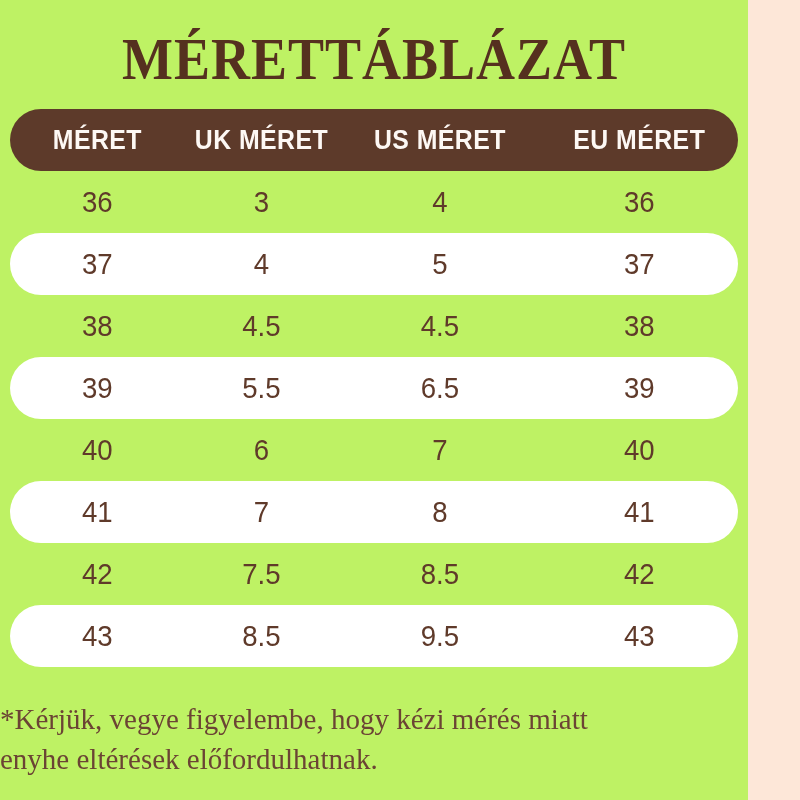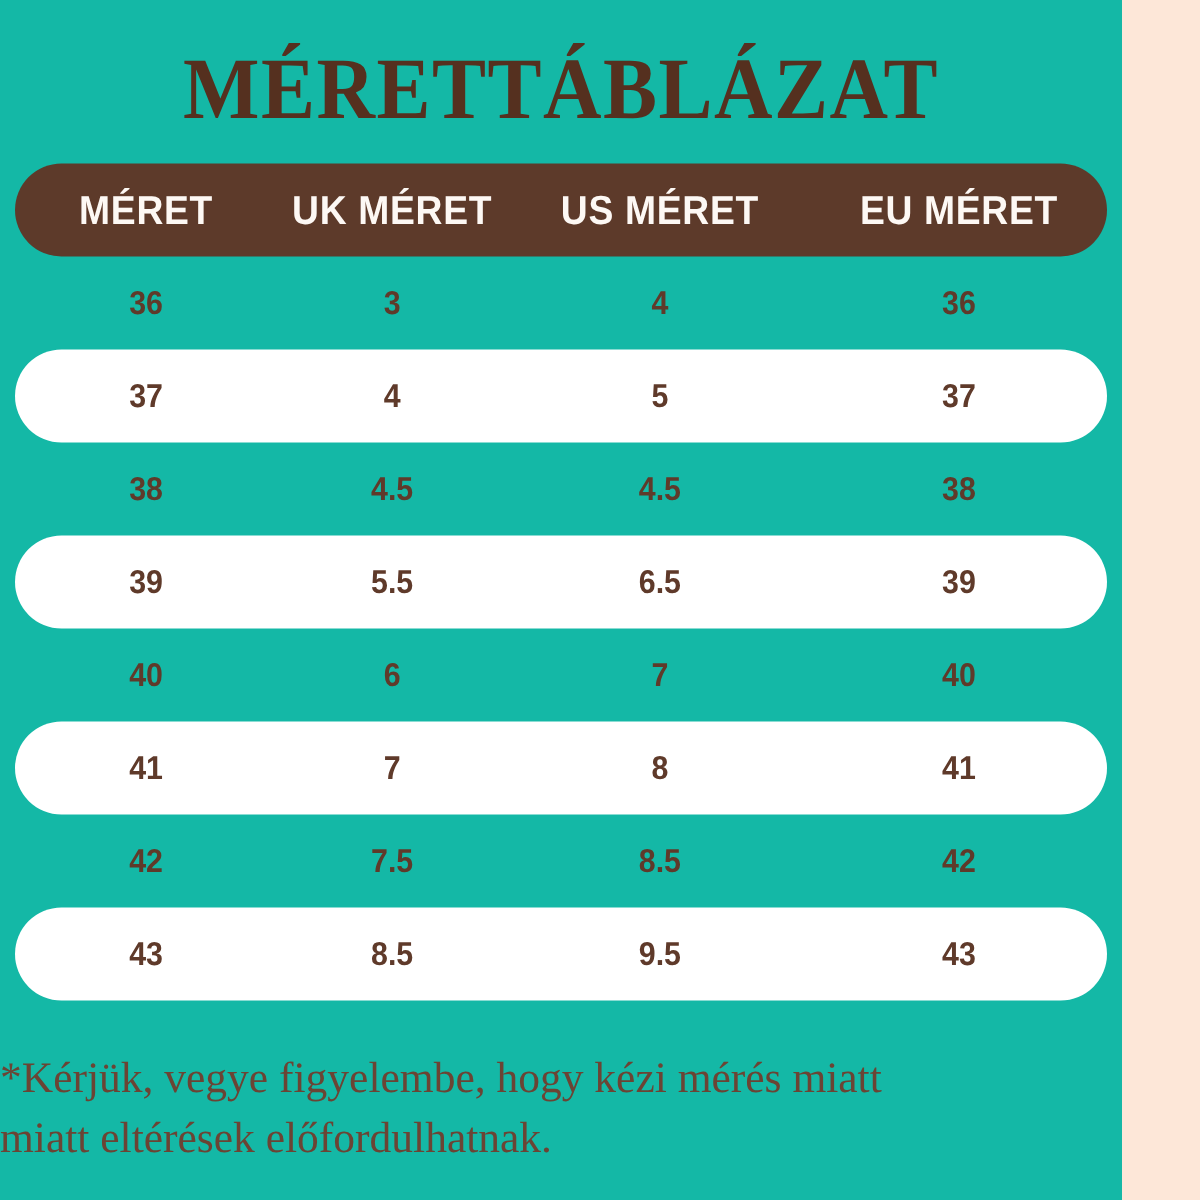--- a/index.html
+++ b/index.html
@@ -5,21 +5,21 @@
   * { margin: 0; padding: 0; box-sizing: border-box; }
   html, body { width: 800px; height: 800px; }
   body {
     font-family: "Liberation Sans", sans-serif;
     background: #fde7d8;
     overflow: hidden;
   }
   .page {
     width: 748px;
     height: 800px;
-    background: #14b8a6;
+    background: #bef264;
     position: relative;
   }
   .title {
     padding-top: 26px;
     text-align: center;
     font-family: "Liberation Serif", "DejaVu Serif", serif;
     font-weight: 700;
     font-size: 54px;
     line-height: 1.1;
     letter-spacing: 1px;
@@ -42,22 +42,22 @@
     background: #5d3a2a;
     border-radius: 31px;
     color: #fdf8f4;
     font-weight: 700;
     font-size: 27px;
     letter-spacing: 0.5px;
     text-align: center;
   }
   .thead .cell { transform: scaleX(0.92); }
   .trow {
-    font-weight: 700;
-    font-size: 22px;
+    font-weight: 400;
+    font-size: 30px;
     color: #5f3a2a;
   }
   .trow .cell { transform: scaleX(0.92); }
   .trow.alt {
     background: #ffffff;
     border-radius: 31px;
   }
   .footnote {
     margin-top: 32px;
     font-family: "Liberation Serif", "DejaVu Serif", serif;
@@ -135,16 +135,16 @@
       <span class="cell">43</span>
       <span class="cell">8.5</span>
       <span class="cell">9.5</span>
       <span class="cell">43</span>
     </div>
 
   </div>
 
   <div class="footnote">
     <div>*Kérjük, vegye figyelembe, hogy kézi mérés miatt</div>
-    <div>miatt eltérések előfordulhatnak.</div>
+    <div>enyhe eltérések előfordulhatnak.</div>
   </div>
 
 </div>
 
 </body></html>

